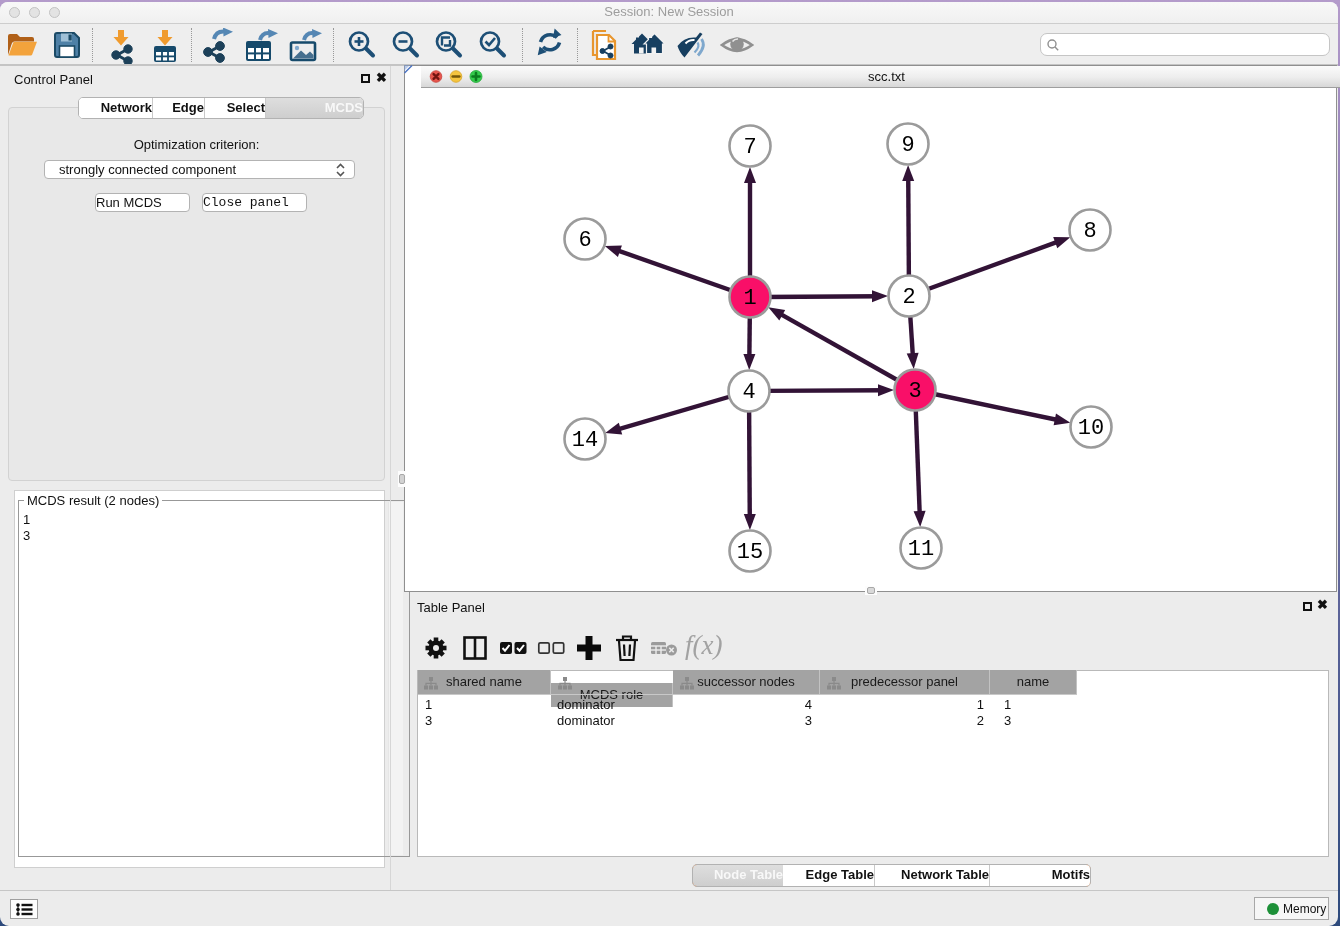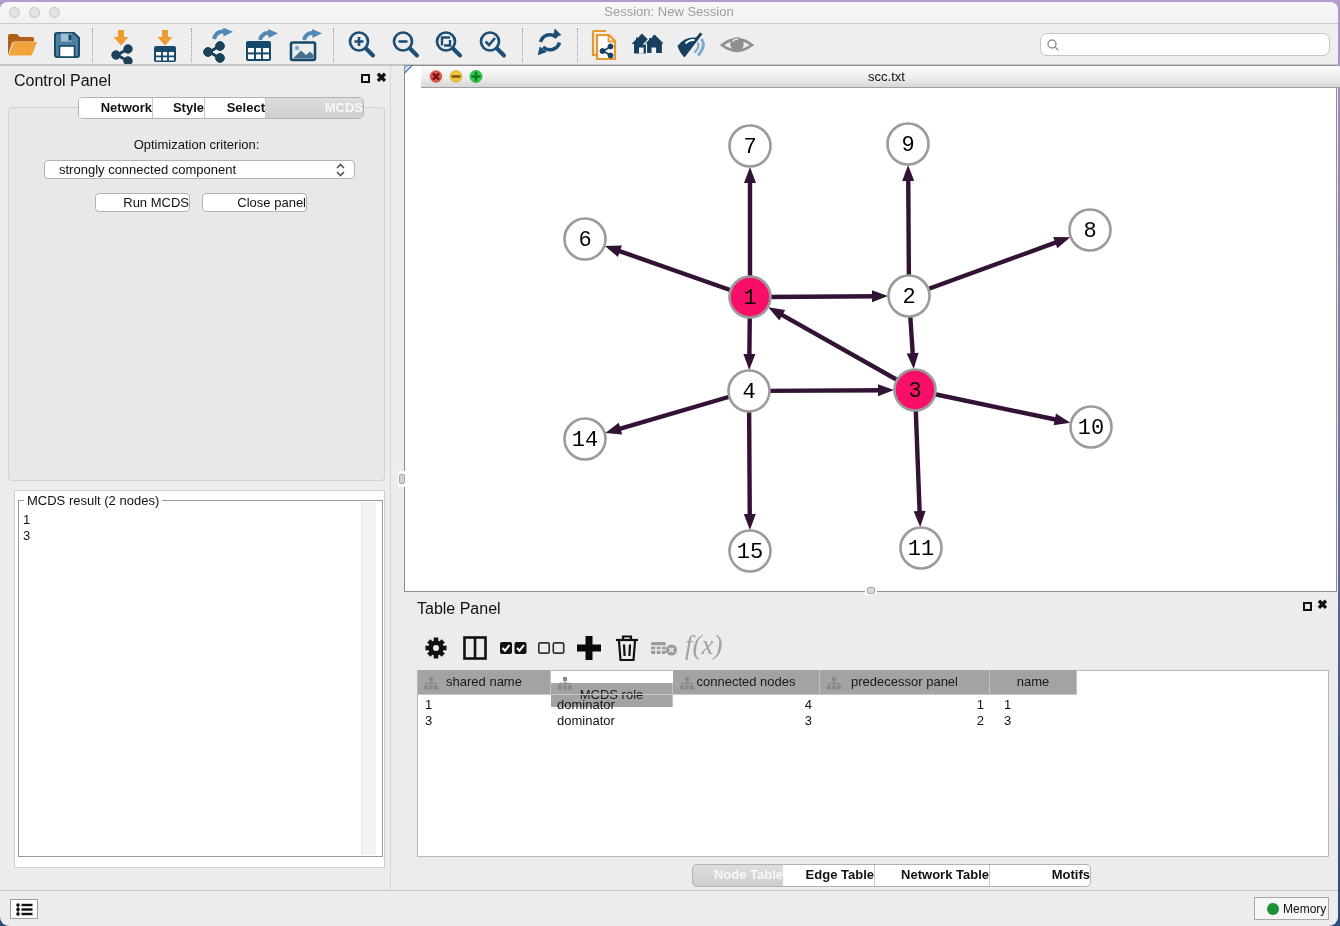--- a/index.html
+++ b/index.html
@@ -28,39 +28,39 @@
     position:absolute;left:0;top:24px;width:1338px;height:42px;
     background:#eeeeee;border-bottom:2px solid #c4c4c4;box-sizing:border-box;
   }
   .tsep{position:absolute;top:28px;height:34px;width:0;border-left:1px dotted #999;}
   .ticon{position:absolute;top:3px;}
   #searchbox{
     position:absolute;left:1040px;top:33px;width:290px;height:23px;
     background:#fff;border:1px solid #c5c5c5;border-radius:7px;box-sizing:border-box;
   }
   
-  .panel-title{font-size:16px;color:#111;}
+  .panel-title{font-size:13px;color:#111;}
   #ctl-tabs{position:absolute;left:78px;top:97px;height:20px;display:flex;z-index:3;
       border:1px solid #b2b2b2;border-radius:5px;overflow:hidden;background:#fff;}
   .seg{font-size:13px;font-weight:bold;color:#111;text-align:right;
       line-height:19px;background:#fff;border-right:1px solid #c9c9c9;}
   .seg:last-child{border-right:none;padding-left:40px;}
   .seg.sel{background:linear-gradient(#dedede,#cecece);color:#f8f8f8;border-right:none;}
   #ctl-pane{position:absolute;left:8px;top:107px;width:377px;height:374px;
       background:#e8e8e8;border:1px solid #d2d2d2;border-radius:4px;box-sizing:border-box;}
   #optlabel{position:absolute;left:8px;top:137px;width:377px;text-align:center;font-size:13px;color:#111;}
   #combo{position:absolute;left:44px;top:160px;width:311px;height:19px;background:#fff;
       border:1px solid #b3b3b3;border-radius:4px;box-sizing:border-box;font-size:13px;color:#111;
       line-height:17px;padding-left:14px;}
   .btn{position:absolute;height:19px;background:#fff;border:1px solid #b3b3b3;border-radius:4px;
-      box-sizing:border-box;font-size:13px;color:#111;text-align:right;line-height:17px;}
+      box-sizing:border-box;font-size:13px;color:#111;text-align:left;line-height:17px;}
   #resultbox{position:absolute;left:14px;top:490px;width:371px;height:378px;background:#fff;
       border:1px solid #cfcfcf;box-sizing:border-box;}
   #groupbox{position:absolute;left:3px;top:9px;width:363px;height:355px;
-      border:1px solid #989898;}
+      border:1px solid #989898;padding-left:27px;}
   #grouplabel{position:absolute;left:5px;top:-8px;background:#fff;padding:0 3px;font-size:13px;color:#111;}
   #resscroll{position:absolute;right:6px;top:1px;width:14px;height:353px;background:#f3f3f3;border-left:1px solid #e6e6e6;}
   
   #netwin{position:absolute;left:404px;top:65px;width:933px;height:527px;
       border:1px solid #8f8f8f;background:#fff;box-sizing:border-box;}
   #nettitle{position:absolute;left:16px;top:0;width:931px;height:21px;
       background:linear-gradient(#fbfbfb 0%,#ededed 55%,#d7d7d7 100%);border-bottom:1px solid #9e9e9e;}
   
   #tblcontainer{position:absolute;left:417px;top:670px;width:912px;height:187px;
       background:#fff;border:1px solid #b9b9b9;box-sizing:border-box;}
@@ -240,34 +240,34 @@
   <circle cx="6" cy="6" r="4" fill="none" stroke="#8f8f8f" stroke-width="1.4"></circle>
   <line x1="9" y1="9" x2="12.2" y2="12.2" stroke="#8f8f8f" stroke-width="1.4"></line>
 </svg>
 
 <div class="abs panel-title" style="left:14px;top:72px;">Control Panel</div>
 <div class="abs" style="left:361px;top:74px;width:9px;height:9px;border:2px solid #111;box-sizing:border-box;"></div>
 <div class="abs" style="left:376px;top:70px;font-size:13px;font-weight:bold;color:#111;">✖</div>
 
 <div id="ctl-tabs">
   <div class="seg" style="width:73px;">Network</div>
-  <div class="seg" style="width:51px;">Style</div>
+  <div class="seg" style="width:51px;">Edge</div>
   <div class="seg" style="width:60px;">Select</div>
   <div class="seg sel" style="width:57px;">MCDS</div>
 </div>
 <div id="ctl-pane"></div>
 <div id="optlabel">Optimization criterion:</div>
 <div id="combo">strongly connected component
   <svg class="abs" style="right:8px;top:2px;" width="11" height="14" viewBox="0 0 11 14">
     <path d="M2 5 L5.5 1.5 L9 5" fill="none" stroke="#555" stroke-width="1.6"></path>
     <path d="M2 9 L5.5 12.5 L9 9" fill="none" stroke="#555" stroke-width="1.6"></path>
   </svg>
 </div>
 <div class="btn" style="left:95px;top:193px;width:95px;">Run MCDS</div>
-<div class="btn" style="left:202px;top:193px;width:105px;">Close panel</div>
+<div class="btn" style="left:202px;top:193px;width:105px;font-family:Liberation Mono, monospace;">Close panel</div>
 
 <div id="resultbox">
   <div id="groupbox">
     <div id="grouplabel">MCDS result (2 nodes)</div>
     <div class="abs" style="left:4px;top:11px;font-size:13px;color:#111;">1</div>
     <div class="abs" style="left:4px;top:27px;font-size:13px;color:#111;">3</div>
     <div id="resscroll"></div>
   </div>
 </div>
 
@@ -453,21 +453,21 @@
     </g>
     <g stroke="#8a8a8a" stroke-width="1.2" fill="none">
       <path d="M7 4 L7 6.3 M2 8.5 L2 6.3 L12 6.3 L12 8.5 M7 6.3 L7 8.5"></path>
     </g>
   </svg>
 
 <div id="tblcontainer"></div>
 
 <div class="th" style="left:418px;width:133px;">shared name</div>
 <div class="th" style="left:551px;width:122px;margin-top:13px;">MCDS role</div>
-<div class="th" style="left:673px;width:147px;">connected nodes</div>
+<div class="th" style="left:673px;width:147px;">successor nodes</div>
 <div class="th" style="left:820px;width:170px;">predecessor panel</div>
 <div class="th" style="left:990px;width:87px;border-right:1px solid #c2c2c2;">name</div>
 <div class="abs" style="left:418px;top:694px;width:659px;height:0;border-top:1px solid #c8c8c8;"></div>
 
 <div class="cell" style="left:425px;top:697px;">1</div>
 <div class="cell" style="left:557px;top:697px;">dominator</div>
 <div class="cell" style="left:673px;top:697px;width:139px;text-align:right;">4</div>
 <div class="cell" style="left:820px;top:697px;width:164px;text-align:right;">1</div>
 <div class="cell" style="left:1004px;top:697px;">1</div>
 <div class="cell" style="left:425px;top:713px;">3</div>

